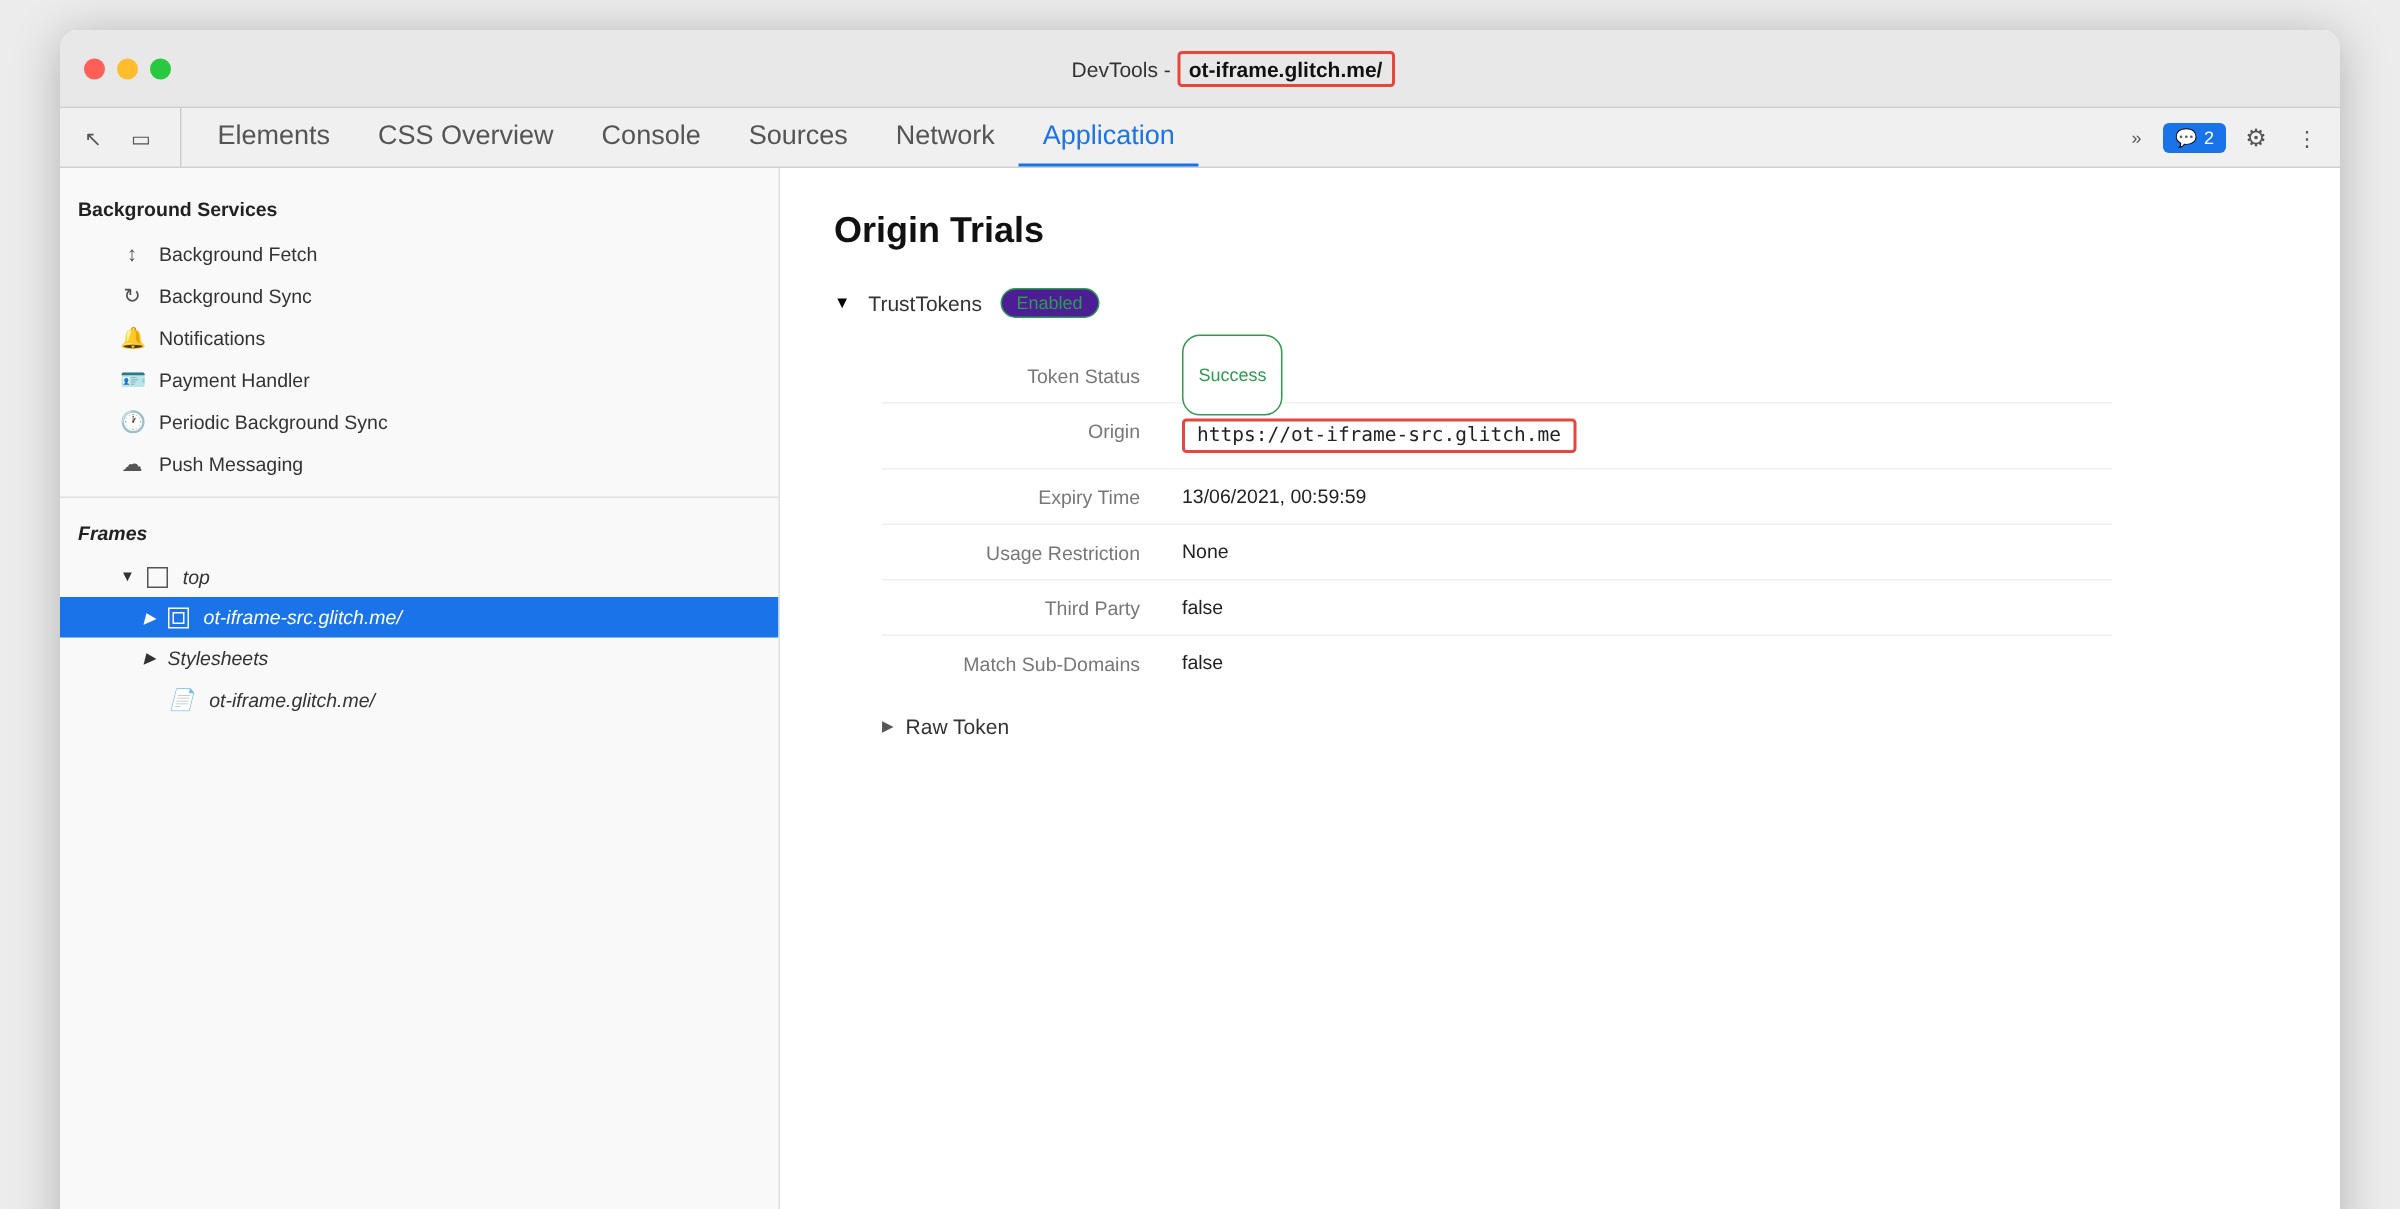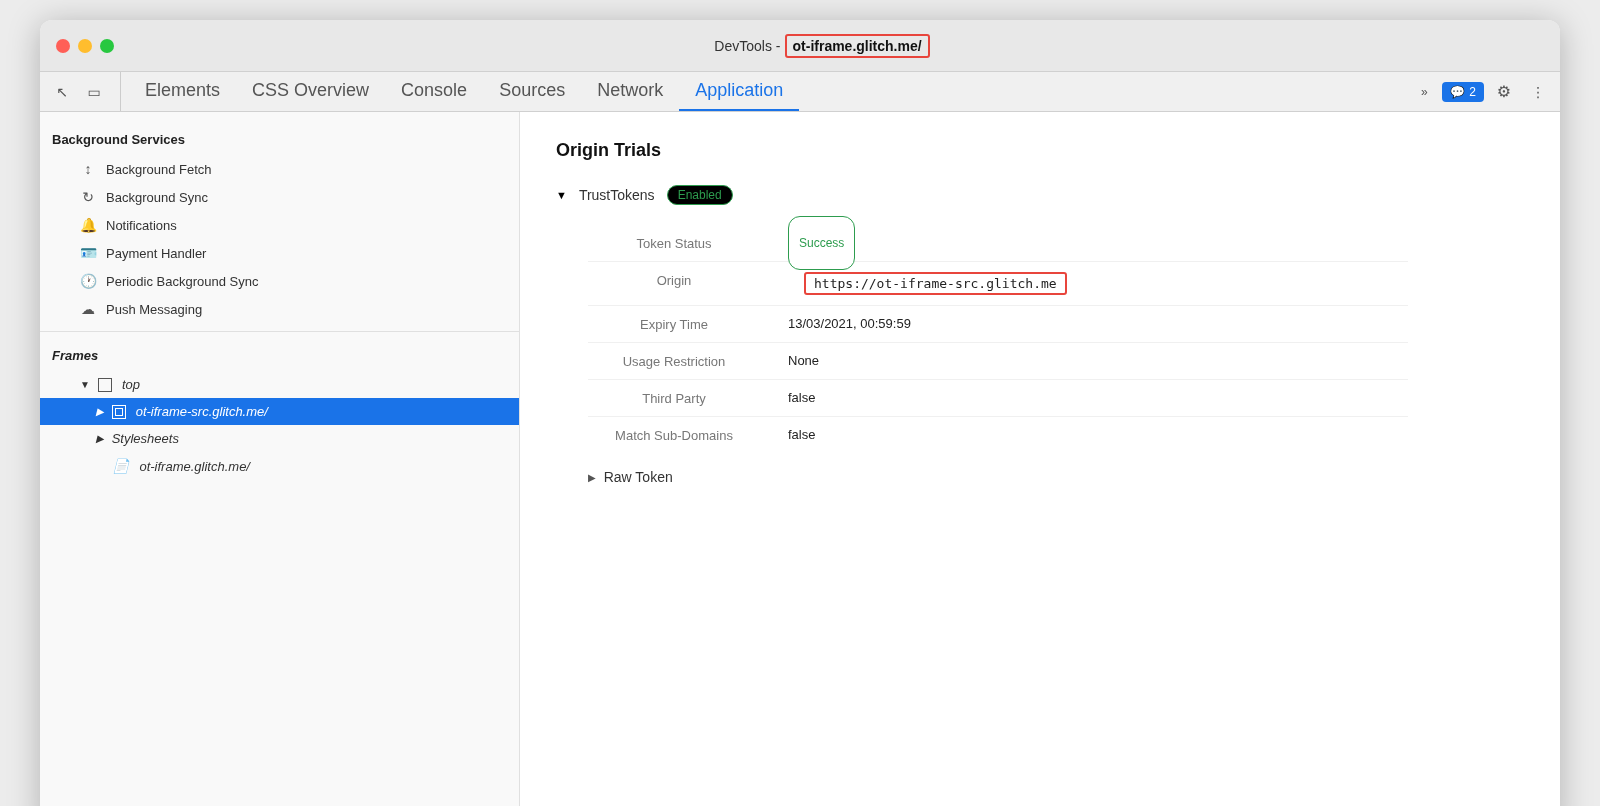--- a/index.html
+++ b/index.html
@@ -213,39 +213,39 @@
     .frames-item.indent2 { padding-left: 72px; }
     .arrow-icon { font-size: 10px; }
     
     .content {
       flex: 1;
       background: #fff;
       padding: 28px 36px;
       overflow-y: auto;
     }
     .content-title {
-      font-size: 18px;
+      font-size: 24px;
       font-weight: 700;
       color: #111;
       margin-bottom: 24px;
     }
     .trust-tokens-header {
       display: flex;
       align-items: center;
       gap: 12px;
       margin-bottom: 20px;
       cursor: pointer;
     }
     .trust-tokens-label {
       font-size: 14px;
       color: #333;
       font-weight: 400;
     }
     .badge-enabled {
-      background: #000000;
+      background: #4c1d95;
       border: 1.5px solid #2d9c4e;
       color: #2d9c4e;
       border-radius: 12px;
       padding: 2px 10px;
       font-size: 12px;
       font-weight: 500;
     }
     .badge-success {
       background: #fff;
       border: 1.5px solid #2d9c4e;
@@ -263,37 +263,36 @@
     .detail-row {
       display: flex;
       align-items: flex-start;
       padding: 10px 0;
       border-bottom: 1px solid #f0f0f0;
     }
     .detail-row:last-child { border-bottom: none; }
     .detail-label {
       width: 200px;
       min-width: 200px;
-      text-align: center;
+      text-align: right;
       padding-right: 28px;
       font-size: 13px;
       color: #777;
       padding-top: 1px;
     }
     .detail-value {
       font-size: 13px;
       color: #222;
     }
     .detail-value.origin-url {
       border: 2px solid #e8453c;
       border-radius: 3px;
       padding: 2px 8px;
       font-family: monospace;
       font-size: 13px;
-      margin-left: 16px;
     }
     .raw-token-row {
       display: flex;
       align-items: center;
       gap: 8px;
       margin-top: 18px;
       cursor: pointer;
     }
     .raw-token-label {
       font-size: 14px;
@@ -421,21 +420,21 @@
           </div>
         </div>
 
         <div class="detail-row">
           <div class="detail-label">Origin</div>
           <div class="detail-value origin-url">https://ot-iframe-src.glitch.me</div>
         </div>
 
         <div class="detail-row">
           <div class="detail-label">Expiry Time</div>
-          <div class="detail-value">13/03/2021, 00:59:59</div>
+          <div class="detail-value">13/06/2021, 00:59:59</div>
         </div>
 
         <div class="detail-row">
           <div class="detail-label">Usage Restriction</div>
           <div class="detail-value">None</div>
         </div>
 
         <div class="detail-row">
           <div class="detail-label">Third Party</div>
           <div class="detail-value">false</div>

